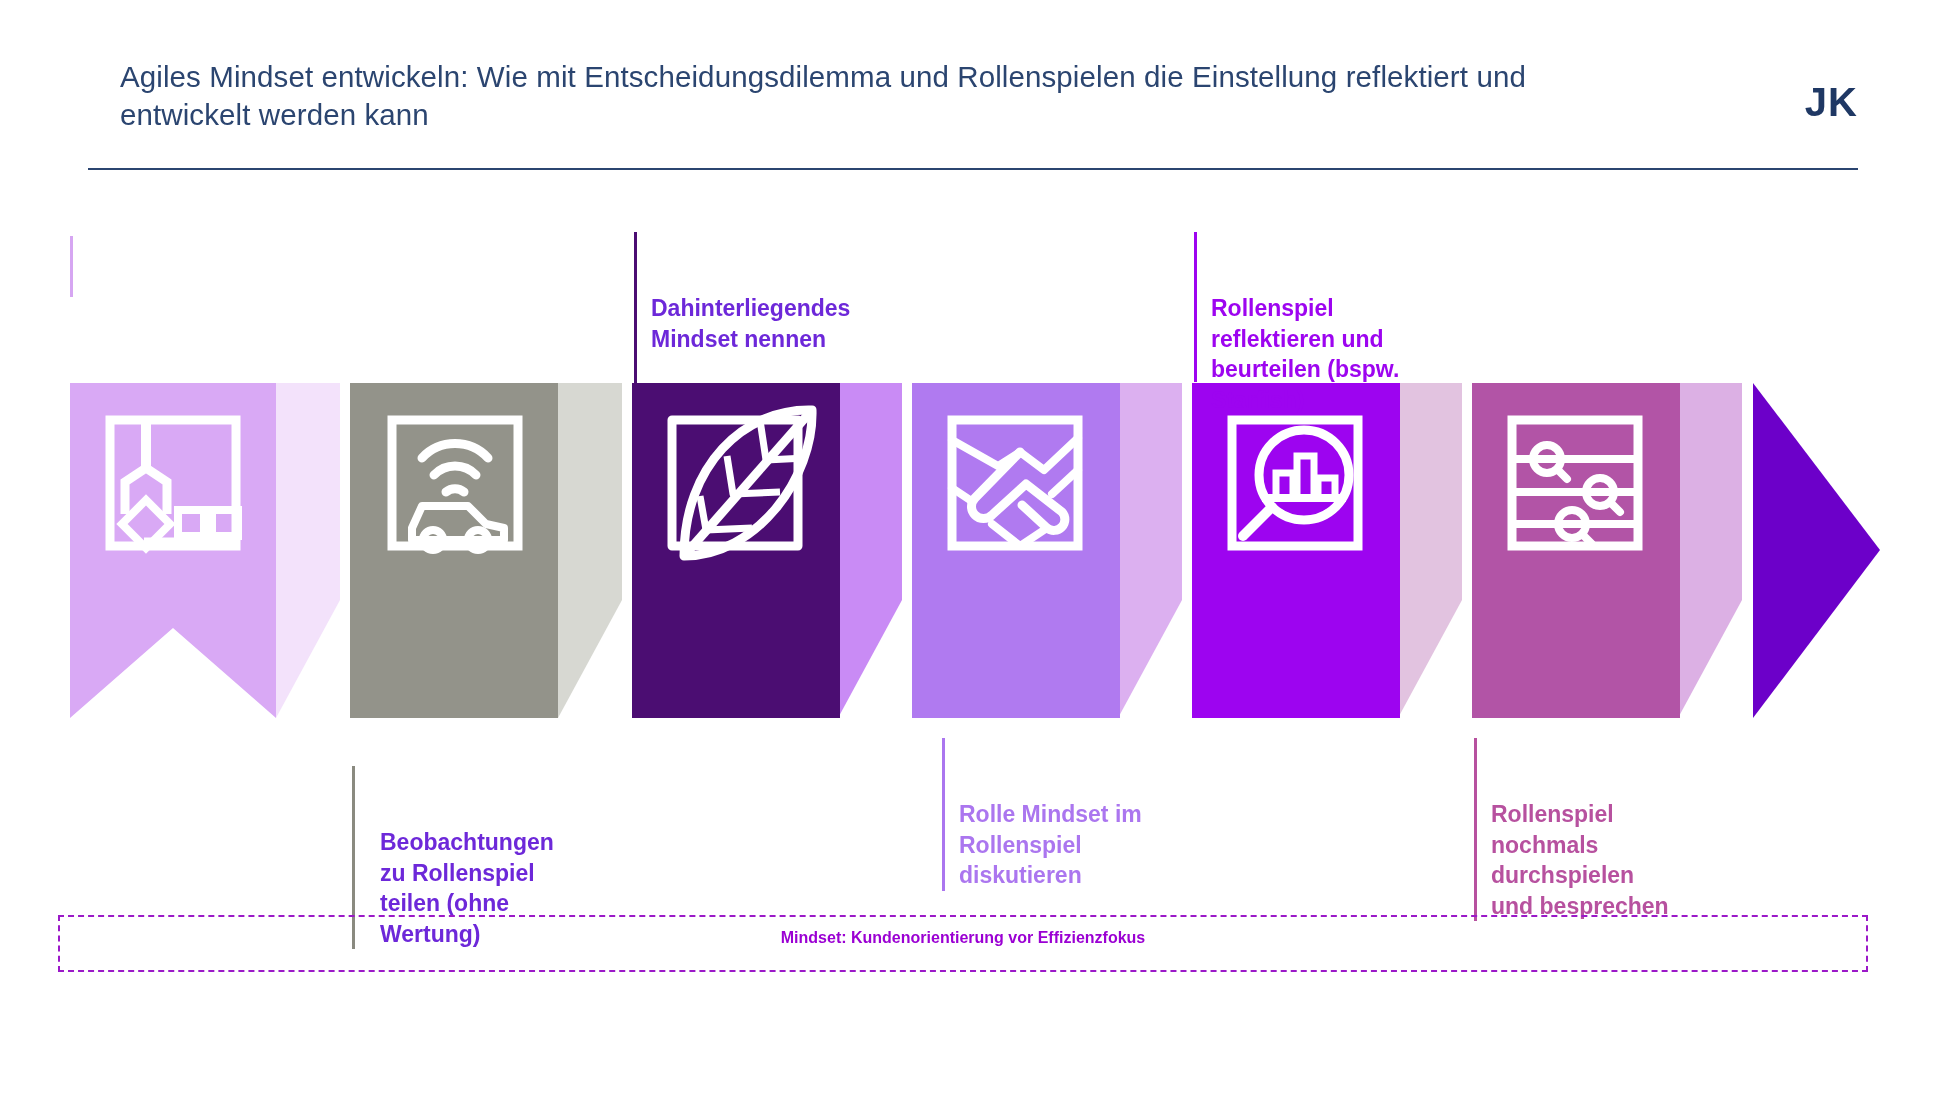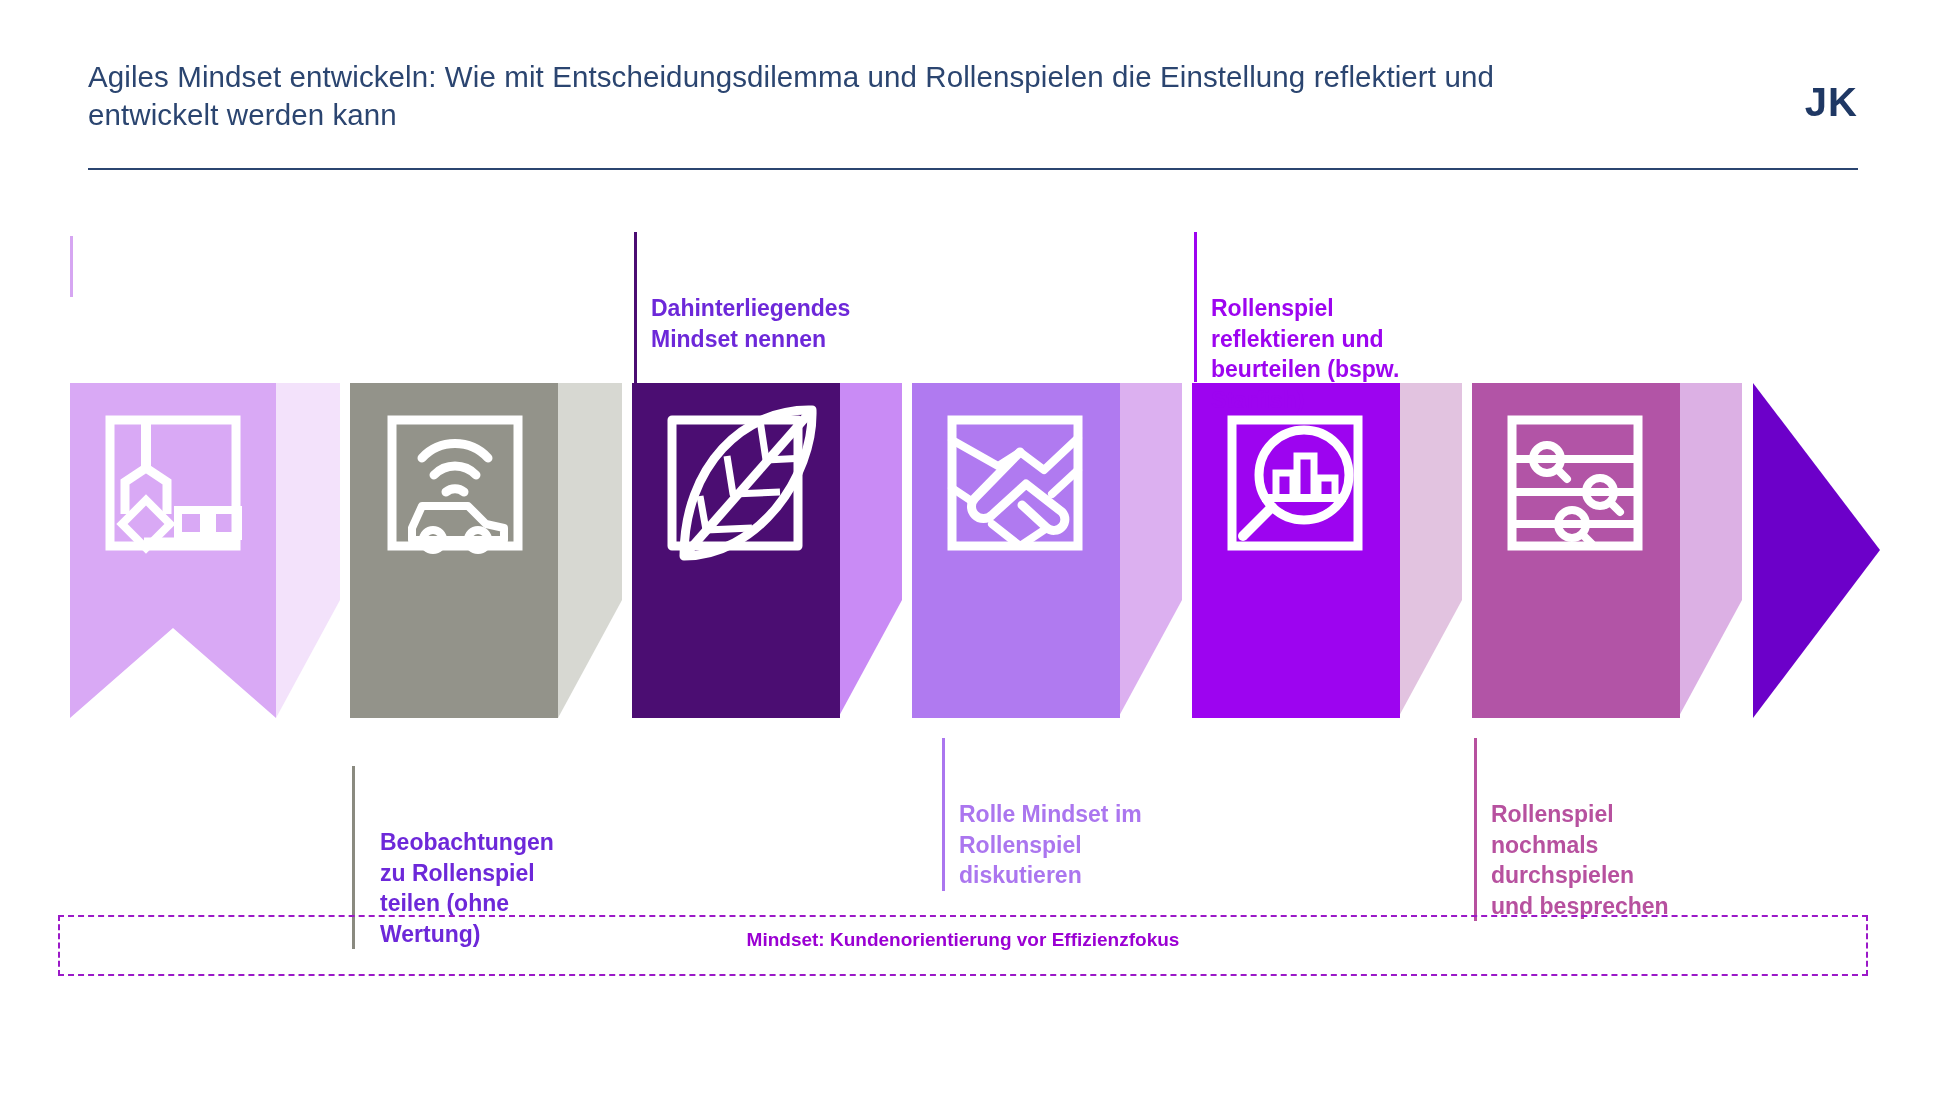--- a/index.html
+++ b/index.html
@@ -21,20 +21,21 @@
     align-items:flex-start;
     justify-content:space-between;
   }
   .title{
     font-size:29.5px;
     line-height:1.30;
     color:#2b4570;
     font-weight:400;
     max-width:1530px;
     letter-spacing:0.1px;
+    margin-left:32px;
   }
   .logo{
     font-size:40px;
     font-weight:bold;
     color:#1f3864;
     letter-spacing:1px;
     margin-top:22px;
   }
   .header-rule{
     position:absolute;
@@ -73,21 +74,21 @@
     left:58px; top:915px;
     width:1810px;
     box-sizing:border-box;
     border:2px dashed #9b19c8;
     padding:10px 14px 12px 14px;
     text-align:center;
   }
   .mindset-title{
     color:#9b00d3;
     font-weight:bold;
-    font-size:19px;
+    font-size:16px;
     line-height:1.35;
     margin-bottom:9px;
   }
   .mindset-body{
     color:#1b1b1b;
     font-size:20px;
     line-height:1.38;
   }
 </style>
 </head>

